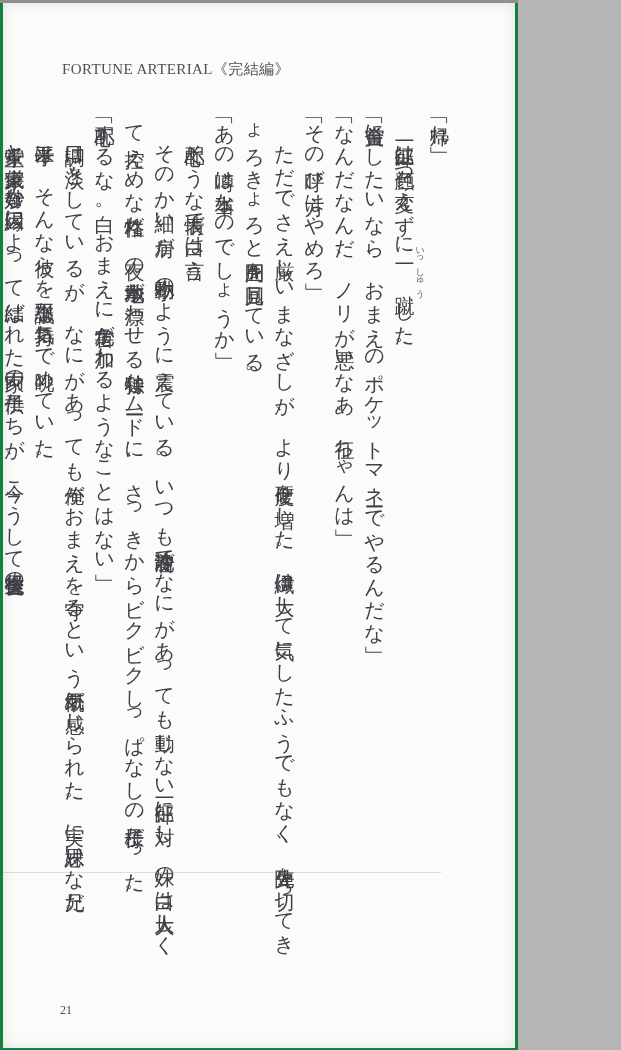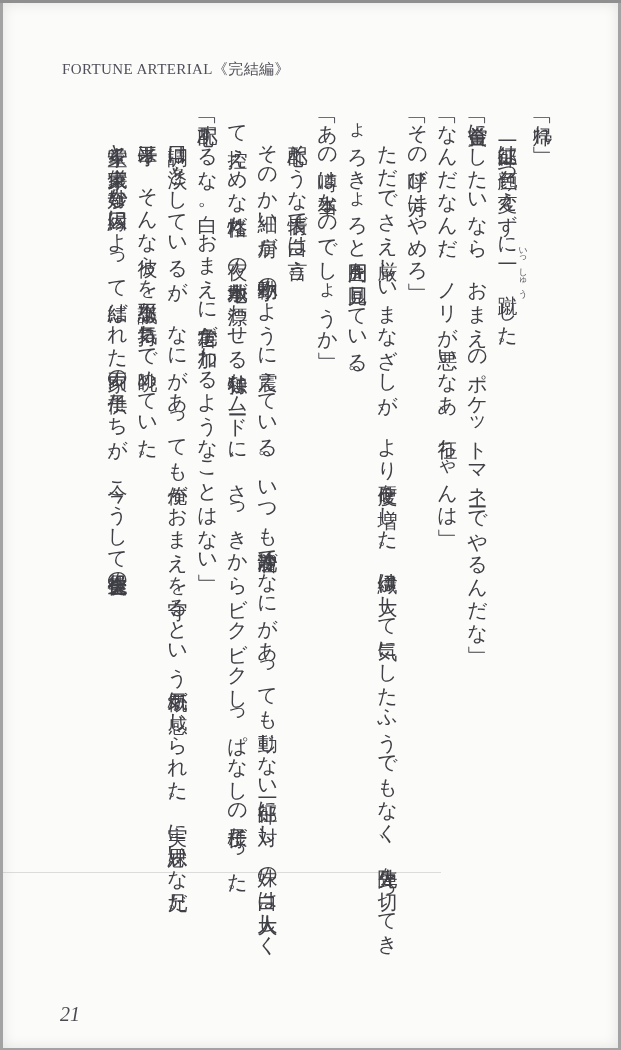--- a/index.html
+++ b/index.html
@@ -3,23 +3,23 @@
 <meta charset="utf-8">
 <style>
   html, body {
     margin: 0;
     padding: 0;
     background: #b5b5b5;
     font-family: "Liberation Serif", "DejaVu Serif", serif;
   }
   .scan {
     position: relative;
-    width: 621px;
+    width: 518px;
     height: 1050px;
-    background: #a3a3a3;
+    background: #15803d;
     overflow: hidden;
   }
   .scan-edge-top {
     position: absolute;
     top: 0; left: 0; right: 0;
     height: 3px;
     background: #8f8f8f;
     z-index: 3;
   }
   .page {
@@ -60,22 +60,21 @@
   ruby { ruby-position: over; }
   rt {
     font-size: 9px;
     color: #55555c;
     letter-spacing: 0;
   }
   .page-number {
     position: absolute;
     left: 57px;
     top: 1000px;
-    font-style: italic;
-    font-size: 20px;
+    font-size: 12px;
     color: #4a4a50;
   }
   .artifact-line {
     position: absolute;
     top: 869px;
     left: 0;
     width: 438px;
     height: 1px;
     background: rgba(110,110,110,0.22);
   }

